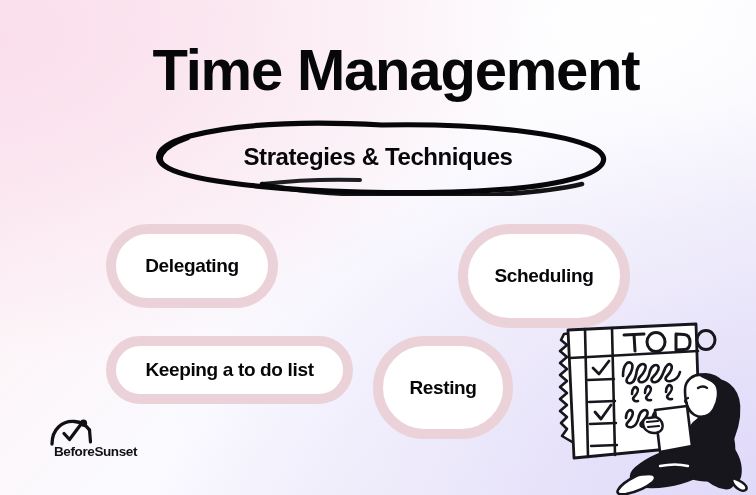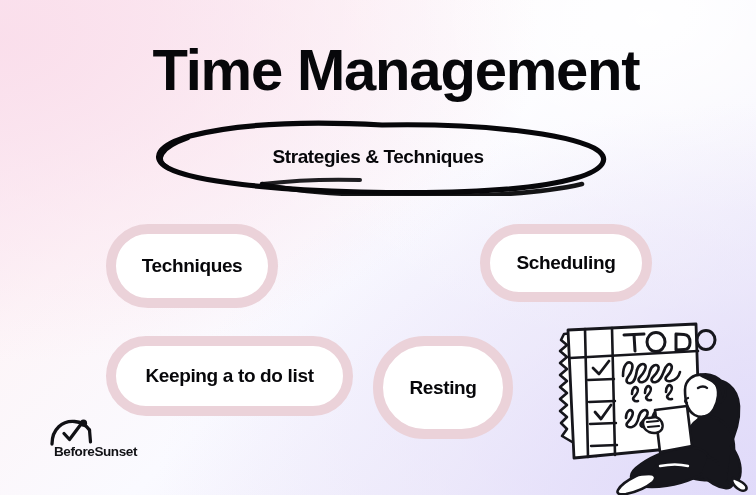--- a/index.html
+++ b/index.html
@@ -39,21 +39,21 @@
   .sub-wrap {
     position:absolute; left:0; top:118px; width:756px; height:78px;
   }
   .sub-ellipse {
     position:absolute; left:146px; top:0px; width:466px; height:78px;
     pointer-events:none;
   }
   .sub-text {
     position:absolute; left:0; top:0; width:756px; height:78px;
     display:flex; align-items:center; justify-content:center;
-    font-size:19px; font-weight:700; letter-spacing:-0.4px;
+    font-size:24px; font-weight:700; letter-spacing:-0.4px;
     color:#07070a;
   }
 
   
   .pill {
     position:absolute;
     background:#ffffff;
     border:10px solid #ebd2d9;
     border-radius:999px;
     display:flex; align-items:center; justify-content:center;
@@ -97,27 +97,27 @@
                  C130 72 48 64 22 50 C4 40 12 27 44 18 C90 6 160 3 236 7 Z" stroke-width="5.2"></path>
         <path d="M22 50 C8 42 14 30 42 20" stroke-width="4.4"></path>
         <path d="M116 66 C150 74 214 78 290 78 C350 78 402 74 436 66" stroke-width="4.6" opacity="0.95"></path>
         <path d="M116 66 C142 63 182 61 214 62" stroke-width="4" opacity="0.9"></path>
       </g>
     </svg>
     <div class="sub-text">Strategies &amp; Techniques</div>
   </div>
 
   <div class="pill" style="left:106px; top:224px; width:172px; height:84px;">
-    <span>Techniques</span>
-  </div>
-  <div class="pill" style="left:480px; top:224px; width:172px; height:78px;">
+    <span>Delegating</span>
+  </div>
+  <div class="pill" style="left:458px; top:224px; width:172px; height:104px;">
     <span>Scheduling</span>
   </div>
 
-  <div class="pill" style="left:106px; top:336px; width:247px; height:80px;">
+  <div class="pill" style="left:106px; top:336px; width:247px; height:68px;">
     <span>Keeping a to do list</span>
   </div>
   <div class="pill" style="left:373px; top:336px; width:140px; height:103px;">
     <span>Resting</span>
   </div>
 
   <div class="logo">
     <svg class="logo-mark" viewBox="0 0 46 28">
       <path d="M3 26 C3 11 13.5 2.5 25.5 3.5 C32 4 37 7 40.5 12" fill="none" stroke="#111115" stroke-width="3.3" stroke-linecap="round"></path>
       <path d="M15 15.5 L20.5 21.5 L31 7.5" fill="none" stroke="#111115" stroke-width="3.3" stroke-linecap="round" stroke-linejoin="round"></path>

